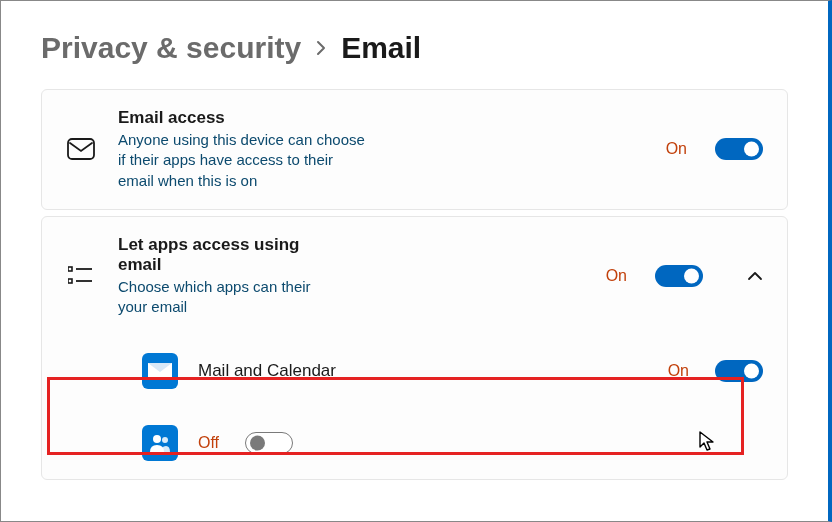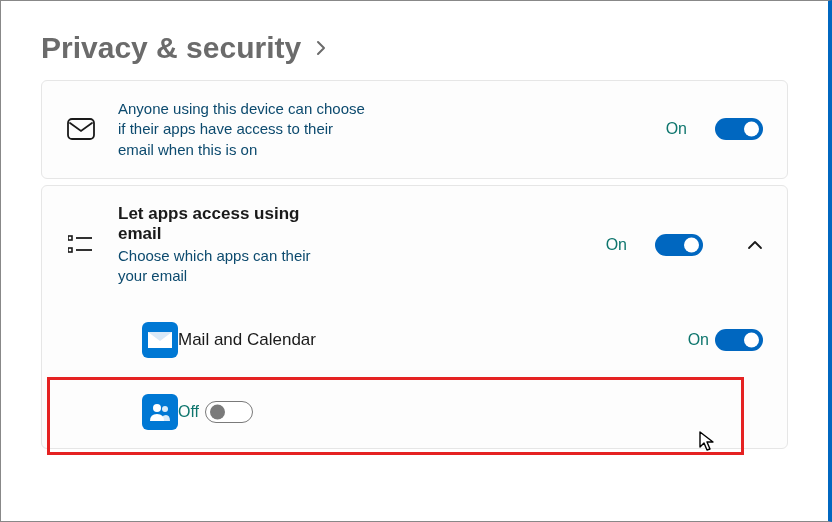--- a/index.html
+++ b/index.html
@@ -11,21 +11,21 @@
       padding: 24px 40px;
       overflow: hidden;
       position: relative;
       border: 1px solid #888;
       border-right: 4px solid #0067c0;
     }
     .breadcrumb {
       display: flex;
       align-items: center;
       gap: 14px;
-      margin-bottom: 15px;
+      margin-bottom: 24px;
       margin-top: 6px;
     }
     .breadcrumb-parent {
       font-size: 30px;
       font-weight: 600;
       color: #6b6b6b;
     }
     .breadcrumb-sep {
       font-size: 24px;
       color: #6b6b6b;
@@ -64,21 +64,21 @@
       color: #1a1a1a;
       margin-bottom: 2px;
     }
     .row-desc {
       font-size: 15px;
       color: #0c4a6e;
       line-height: 1.35;
     }
     .row-state {
       font-size: 16px;
-      color: #0f766e;
+      color: #c2410c;
       margin-right: 6px;
       text-align: center;
     }
     .toggle {
       width: 48px;
       height: 22px;
       border-radius: 22px;
       position: relative;
       cursor: pointer;
     }
@@ -104,20 +104,21 @@
       left: 4px;
     }
     .chevron {
       margin-left: 22px;
       cursor: pointer;
     }
     .app-row {
       display: flex;
       align-items: center;
       padding: 18px 24px 18px 100px;
+      gap: 20px;
     }
     .app-icon {
       width: 36px;
       height: 36px;
       border-radius: 6px;
       background: #0078d4;
       display: flex;
       align-items: center;
       justify-content: center;
       flex-shrink: 0;
@@ -141,31 +142,33 @@
 </head>
 <body>
 
 <div class="breadcrumb">
   <span class="breadcrumb-parent">Privacy &amp; security</span>
   <span class="breadcrumb-sep">
     <svg width="12" height="16" viewBox="0 0 12 16">
         <path d="M3 2 L9 8 L3 14" stroke="#6b6b6b" stroke-width="2" fill="none" stroke-linecap="round" stroke-linejoin="round"></path>
       </svg>
   </span>
+  <span class="breadcrumb-current">Email</span>
 </div>
 
 <div class="card">
   <div class="row">
     <div class="row-icon">
       <svg width="28" height="22" viewBox="0 0 28 22">
           <rect x="1" y="1" width="26" height="20" rx="4" stroke="#1a1a1a" stroke-width="1.8" fill="none"></rect>
           <path d="M3 5 L14 13 L25 5" stroke="#1a1a1a" stroke-width="1.8" fill="none" stroke-linecap="round"></path>
         </svg>
     </div>
     <div class="row-text">
+      <div class="row-title">Email access</div>
       <div class="row-desc">Anyone using this device can choose if their apps have access to their email when this is on</div>
     </div>
     <div class="spacer"></div>
     <span class="row-state">On</span>
     <div class="toggle on">
       <div class="toggle-knob"></div>
     </div>
   </div>
 </div>
 

